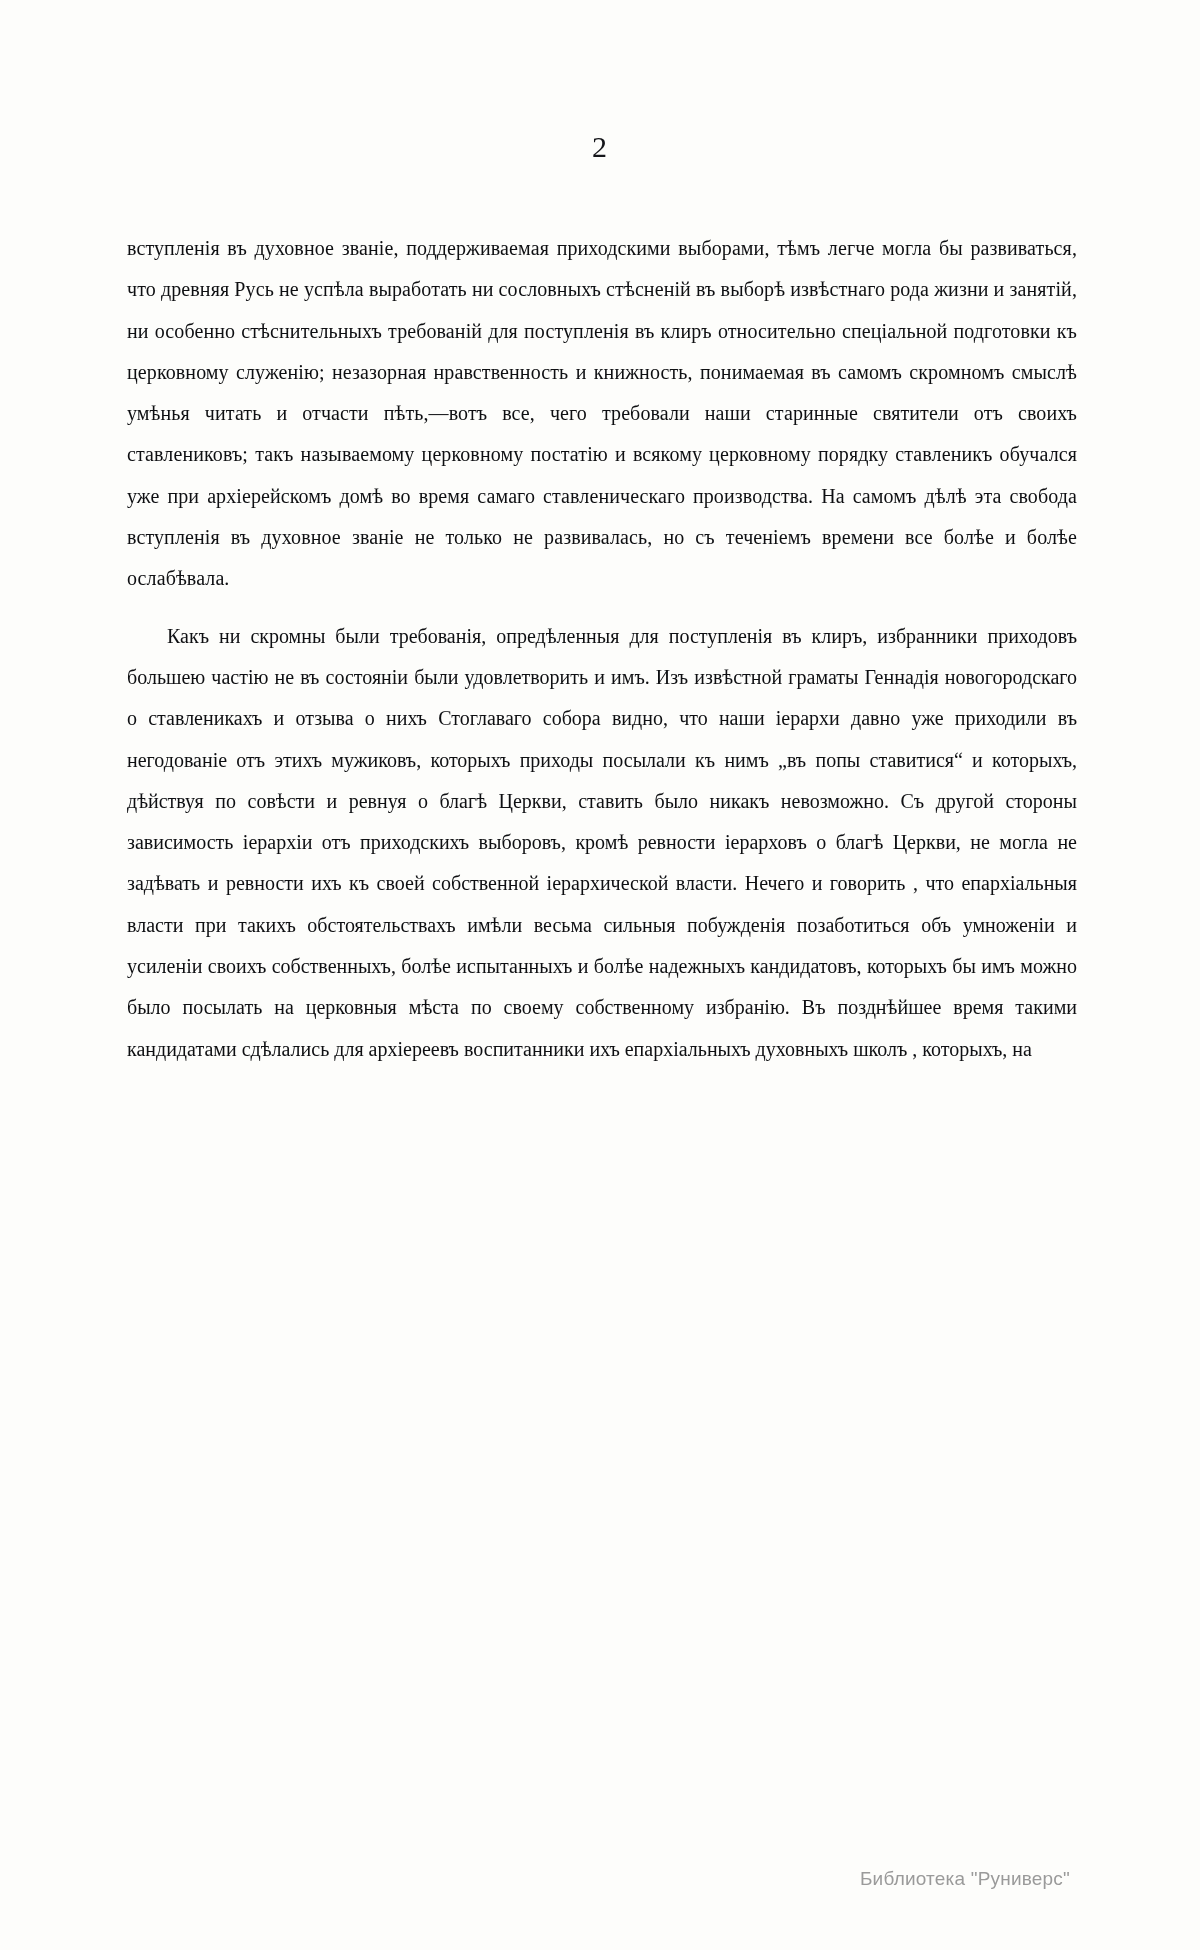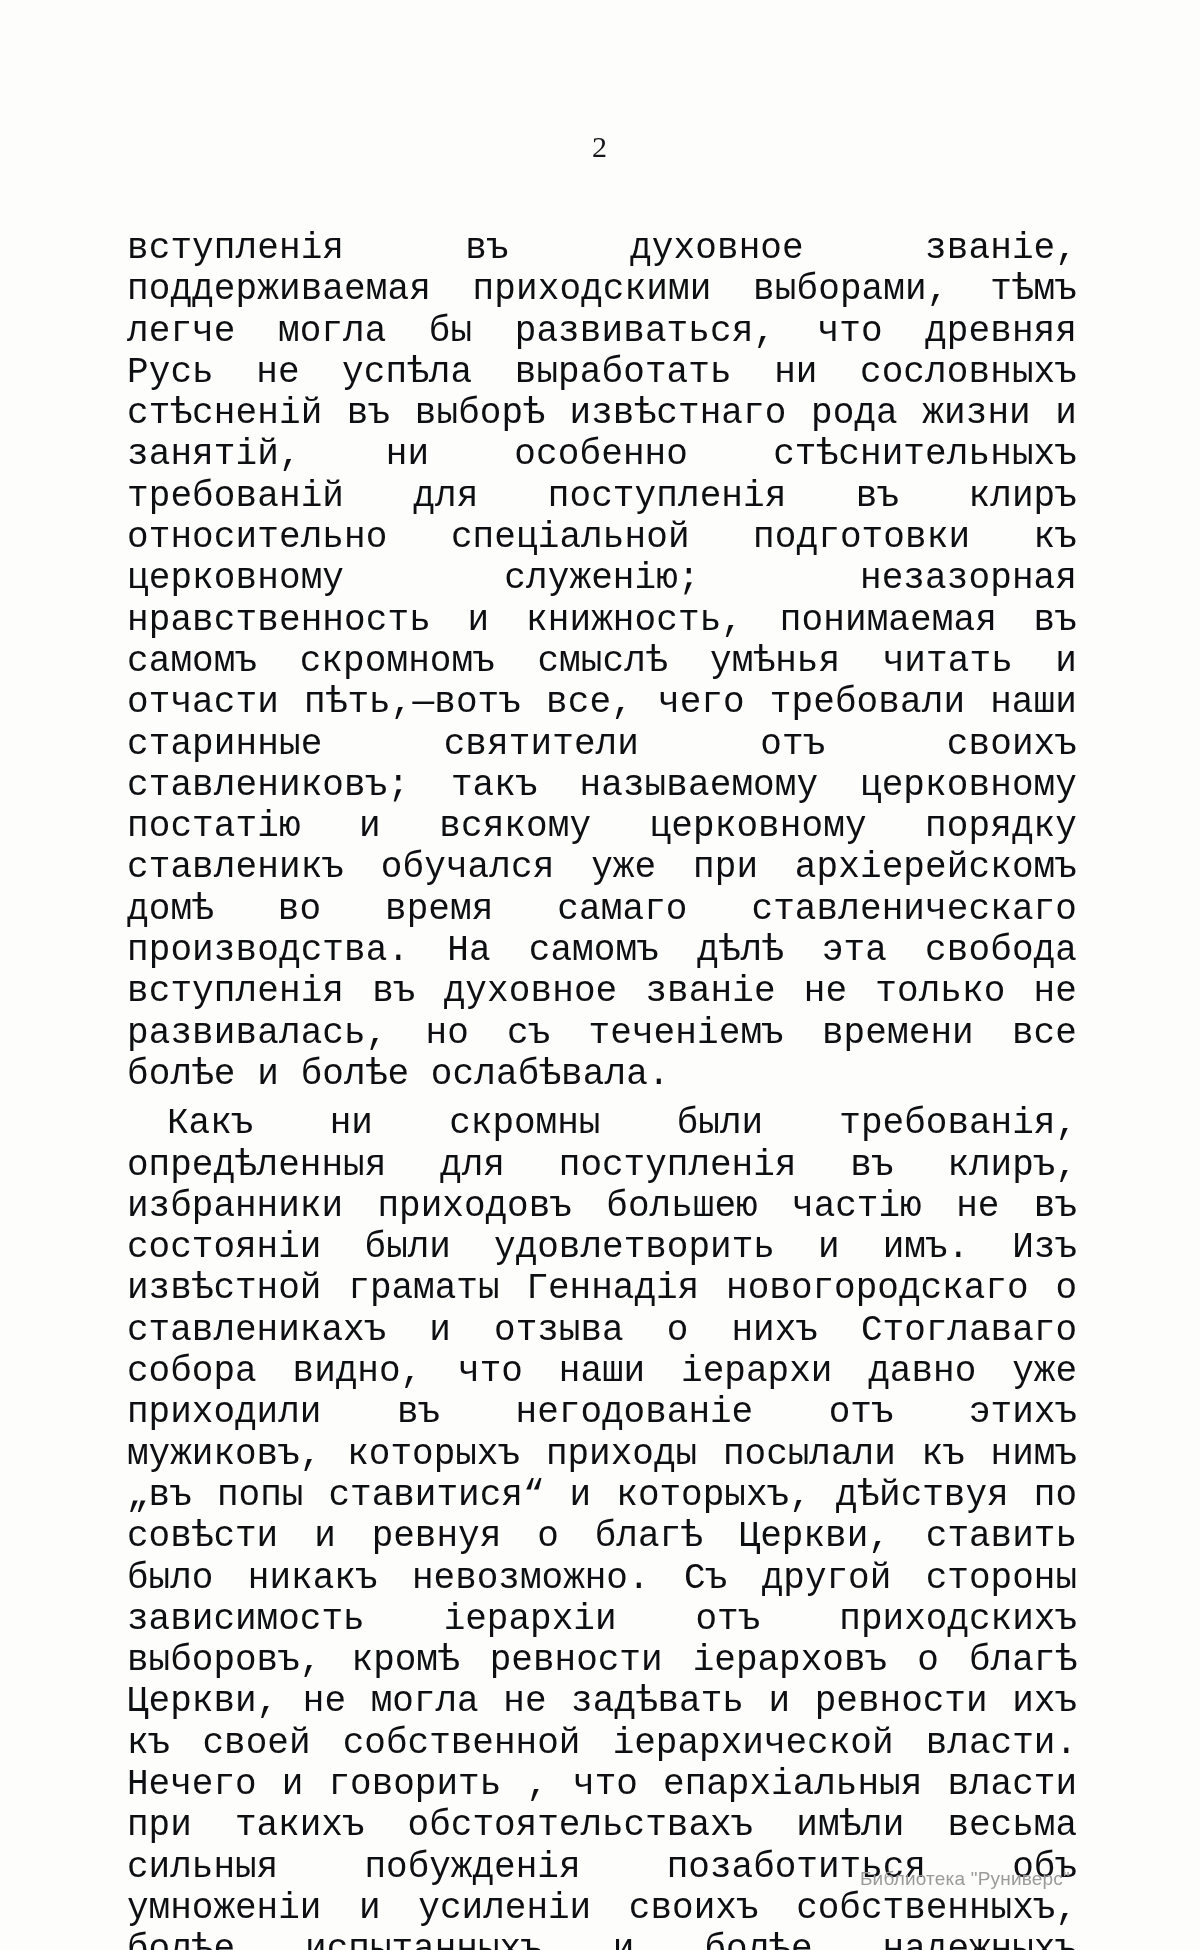--- a/index.html
+++ b/index.html
@@ -28,31 +28,31 @@
   }
   .text-body {
     position: absolute;
     top: 228px;
     left: 127px;
     width: 950px;
     color: #0e0f12;
   }
   .para {
     margin: 0;
-    font-family: Liberation Mono, monospace;
-    font-size: 36px;
+    font-family: Liberation Serif, serif;
+    font-size: 20px;
     line-height: 41.3px;
     text-align: justify;
     text-justify: inter-word;
     -webkit-hyphens: manual;
     hyphens: manual;
     font-weight: 500;
   }
   .para + .para {
-    margin-top: 8px;
+    margin-top: 16px;
     text-indent: 40px;
   }
   
   .para.first {
     letter-spacing: 0.1px;
   }
   .footer-note {
     position: absolute;
     bottom: 60px;
     right: 130px;

